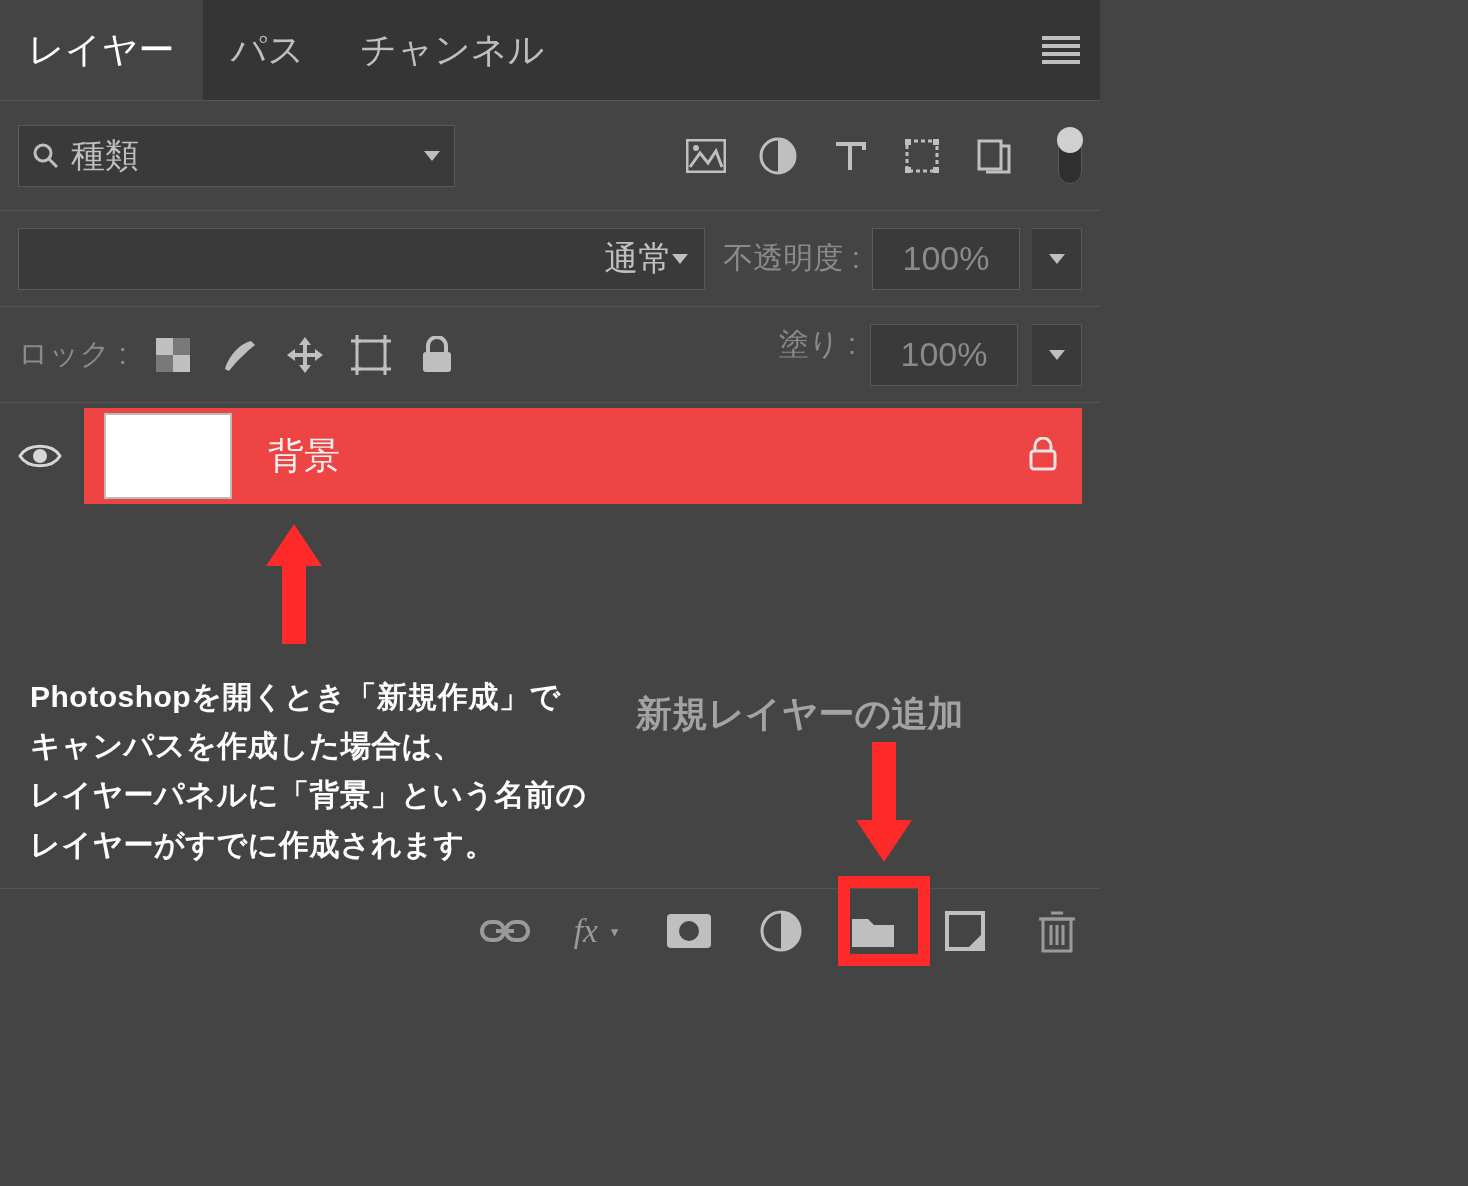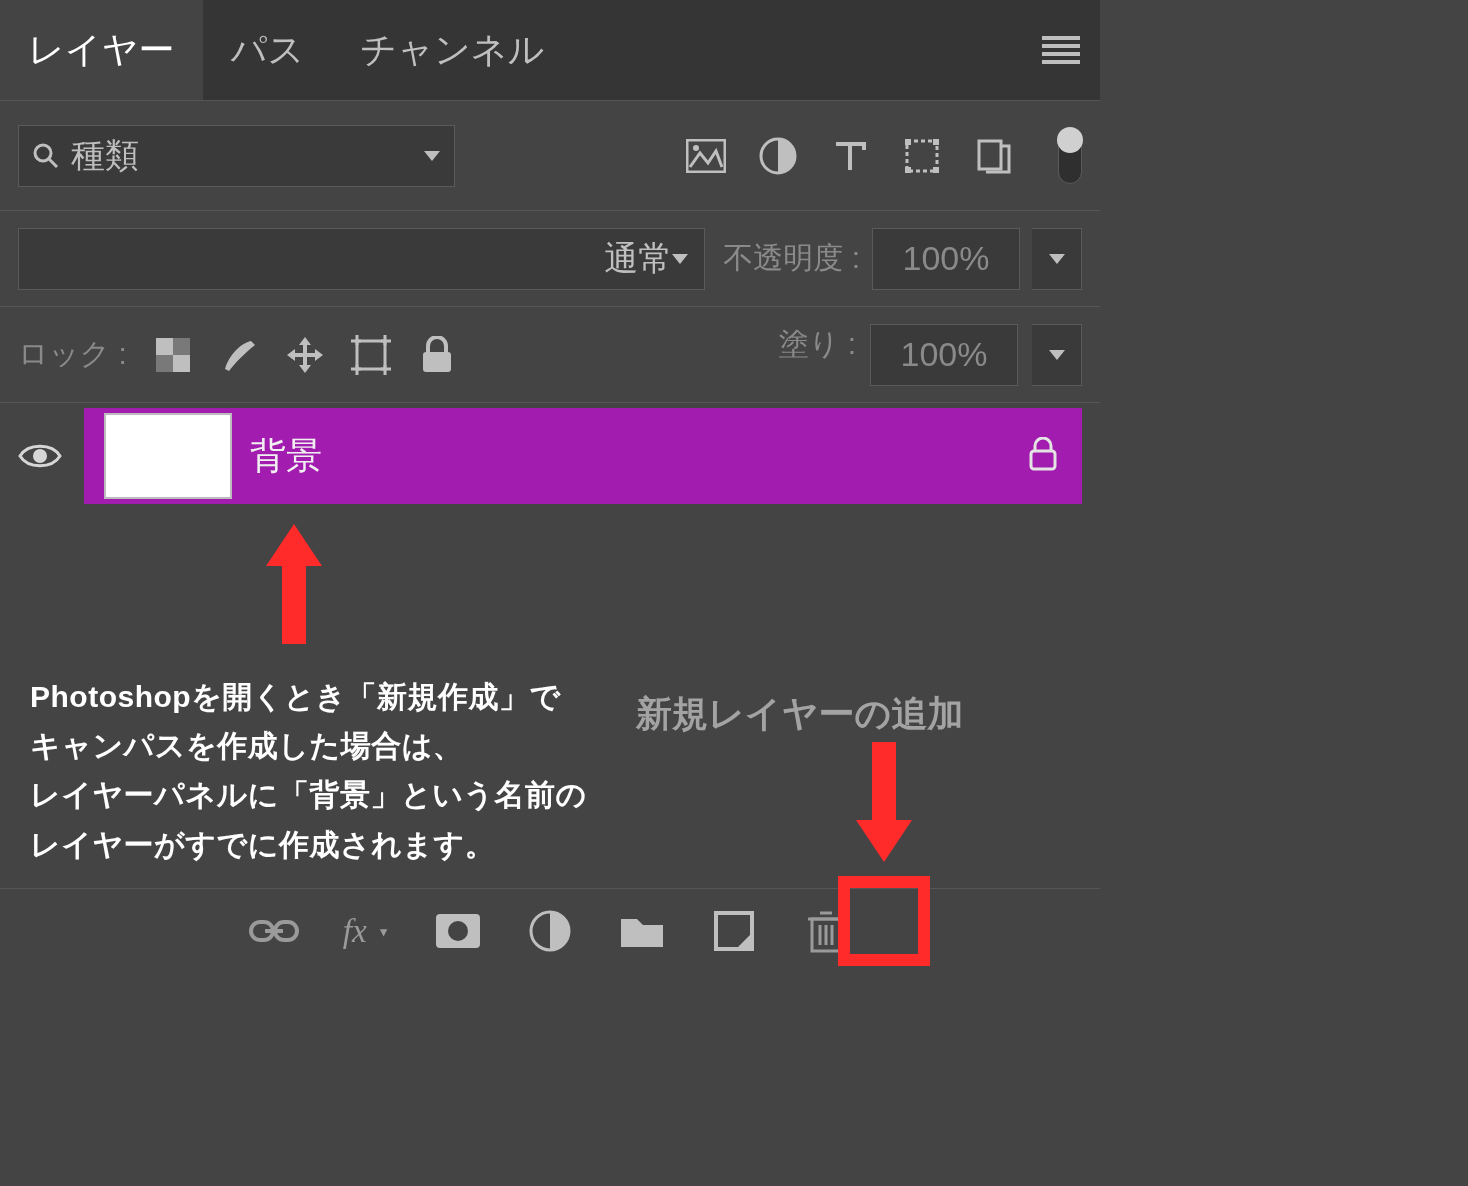--- a/index.html
+++ b/index.html
@@ -120,33 +120,33 @@
 
   
   .layer-list { border-top: 1px solid #555; }
   .layer-item {
     height: 106px;
     display:flex; align-items:center;
     padding: 0 18px 0 18px;
     gap: 22px;
   }
   .layer-content {
-    flex:1; height: 96px; background:#a21caf;
-    display:flex; align-items:center; padding: 0 20px; gap: 18px;
+    flex:1; height: 96px; background:#ef4444;
+    display:flex; align-items:center; padding: 0 20px; gap: 36px;
   }
   .eye { width:44px; display:flex;justify-content:center; cursor:pointer;}
   .thumb { width:128px; height:86px; background:#ffffff; border:2px solid #bcbcbc; }
   .layer-name { font-size: 36px; color:#f0f0f0; flex:1; }
   .lock-badge { margin-right: 4px; }
 
   
   .bottom-bar {
     position:absolute; bottom:0; left:0; right:0; height: 84px;
     border-top: 1px solid #555;
-    display:flex; align-items:center; justify-content:center;
+    display:flex; align-items:center; justify-content:flex-end;
     padding: 0 18px; gap: 42px;
   }
   .bicon { width:50px; height:50px; display:flex;align-items:center;justify-content:center; cursor:pointer;}
 
   
   .arrow-down { position:absolute; }
   .arrow-down svg, .arrow-up svg { display:block; }
   .anno-text {
     position:absolute; color:#fff; font-weight:800;
     font-size: 30px; line-height:1.64; letter-spacing: 0.5px;

